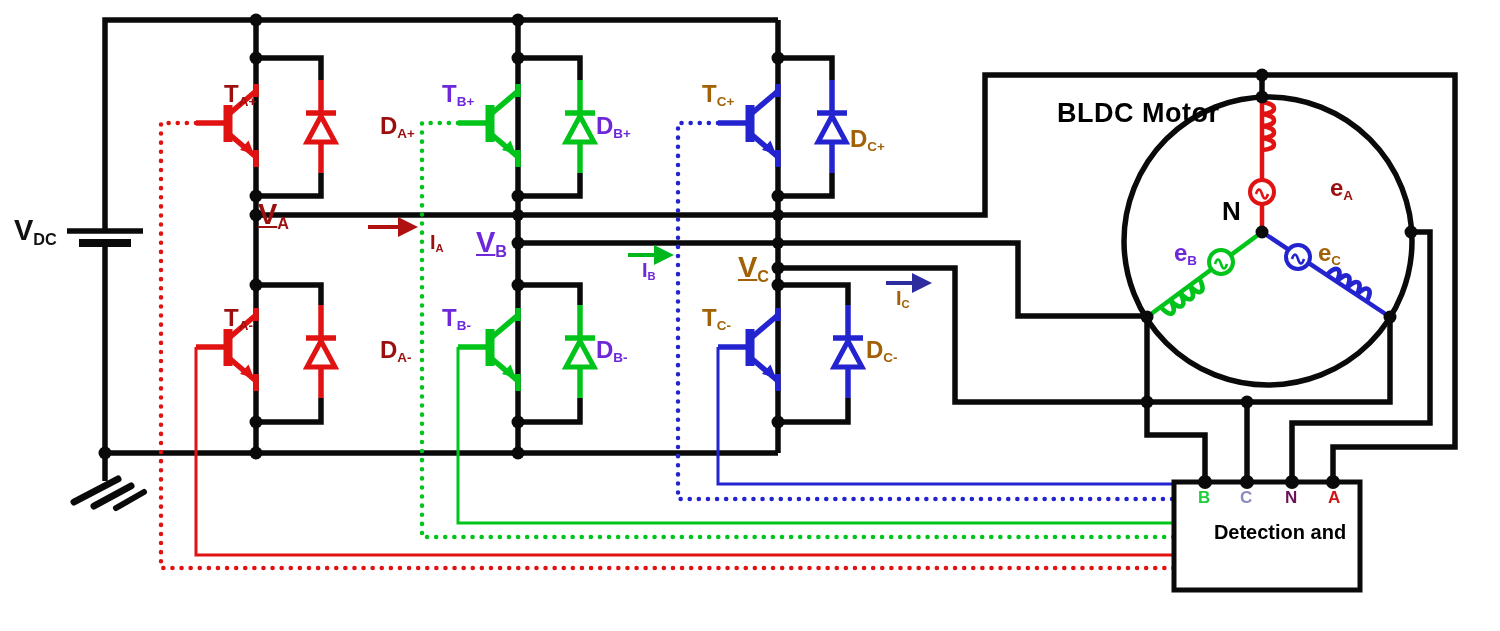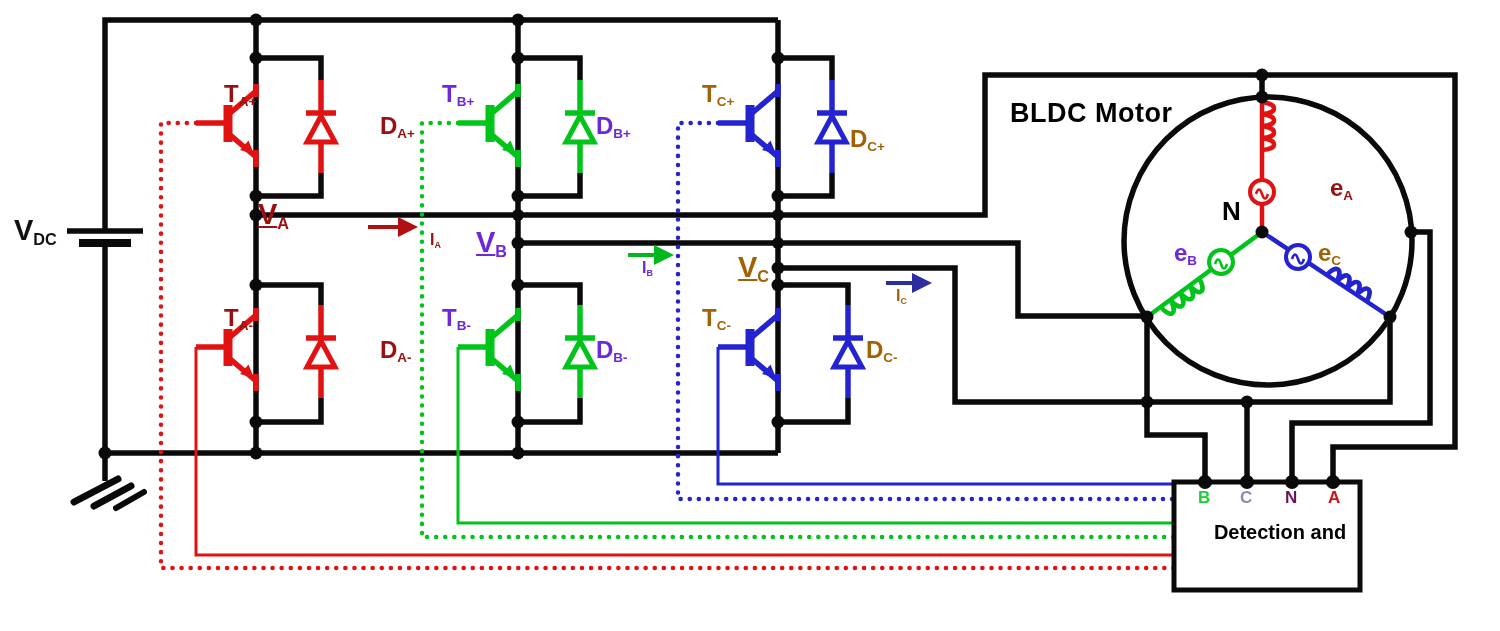--- a/index.html
+++ b/index.html
@@ -6,23 +6,23 @@
   .stage{position:relative;width:1500px;height:631px;background:#ffffff;overflow:hidden;
          font-family:"Liberation Sans",sans-serif;}
   svg{position:absolute;left:0;top:0;}
   .lbl{position:absolute;font-weight:bold;white-space:nowrap;line-height:1;}
   .lbl sub{font-size:0.56em;font-weight:bold;vertical-align:-0.28em;}
   .red{color:#9b0f0f;margin-left:44px;}
   .green{color:#6d28d9;}
   .blue{color:#a16207;}
   .sz24{font-size:24px;}
   .sz22{font-size:29px;text-decoration:underline;}
-  .sz20{font-size:16px;}
+  .sz20{font-size:20px;}
   .vdc{font-size:29px;color:#111;}
-  .bldc-title{font-size:27px;font-weight:600;color:#000;letter-spacing:0.5px;}
+  .bldc-title{font-size:27px;font-weight:600;color:#000;letter-spacing:0.5px;margin-left:47px;}
   .nlabel{font-size:26px;color:#000;}
   .term{font-size:17px;position:absolute;font-weight:bold;}
   .tB{color:#1fce3a;} .tC{color:#8b8bc0;} .tN{color:#6b1458;} .tA{color:#d01414;}
   .boxtext{position:absolute;left:1178px;top:519px;width:204px;text-align:center;
            font-size:20px;font-weight:bold;color:#000;line-height:26px;}
 </style>
 </head>
 <body>
 
 <div class="stage">

